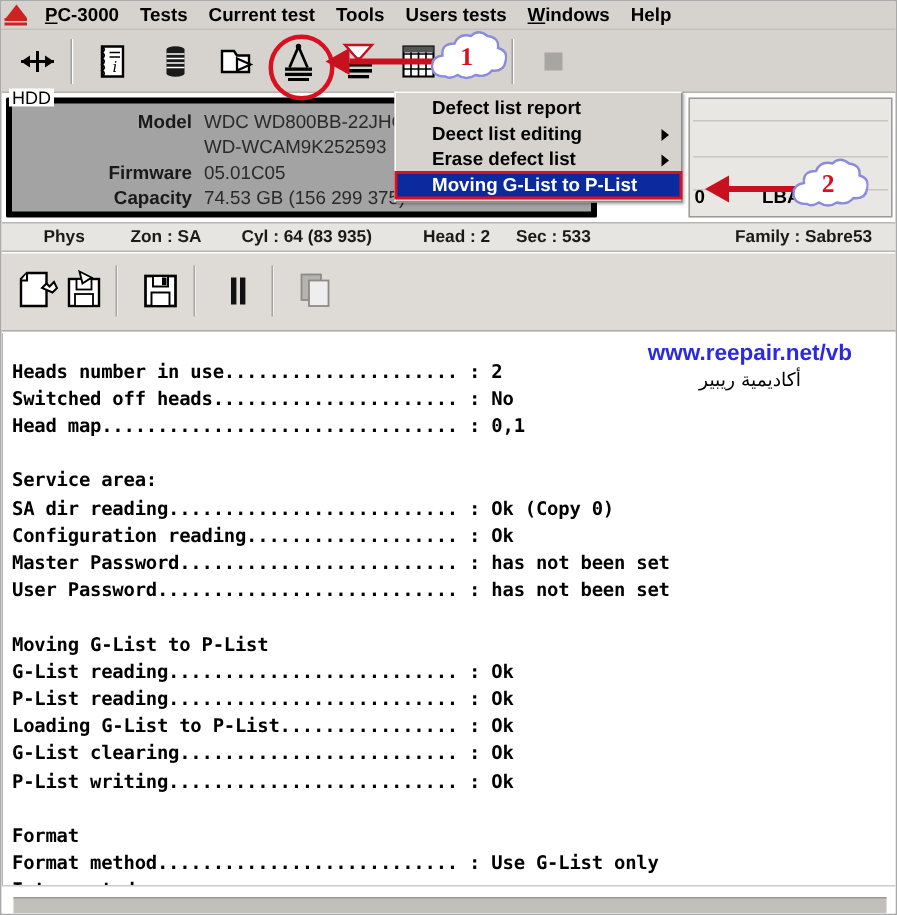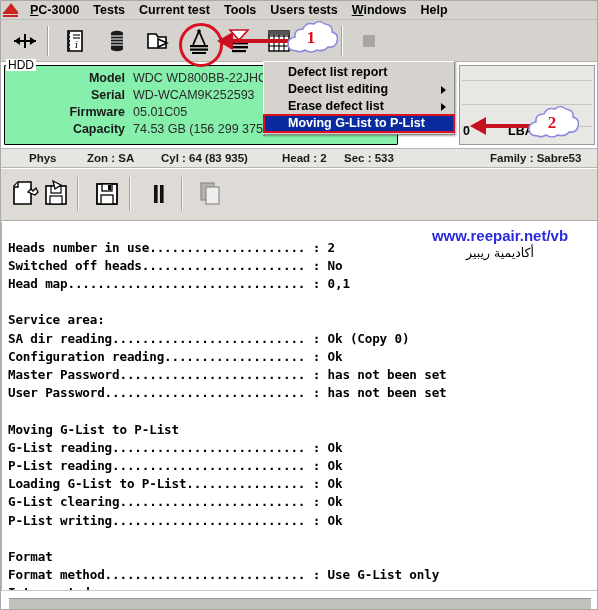--- a/index.html
+++ b/index.html
@@ -88,23 +88,23 @@
     width: 32px; height: 32px;
     cursor: default;
   }
   .ico-svg { display:block; }
 
   
   .hdd-panel {
     position: absolute;
     left: 3px; top: 64px;
     width: 394px; height: 80px;
-    border: 1px solid #000000;
+    border: 4px solid #000000;
     border-radius: 1px;
-    background: #86efac;
+    background: #a3a3a3;
     box-sizing: border-box;
   }
   .hdd-legend {
     position: absolute;
     left: 5px; top: 58px;
     background: #ffffff;
     font-size: 12px;
     color: #000;
     padding: 0 2px;
     line-height: 12px;
@@ -449,21 +449,20 @@
       </svg>
     </div>
   </div>
 
   <div class="hdd-panel">
     <div class="hdd-row" style="top:4px;">
       <span class="hdd-label">Model</span>
       <span class="hdd-value">WDC WD800BB-22JHC0</span>
     </div>
     <div class="hdd-row" style="top:21px;">
-      <span class="hdd-label">Serial</span>
       <span class="hdd-value">WD-WCAM9K252593</span>
     </div>
     <div class="hdd-row" style="top:38px;">
       <span class="hdd-label">Firmware</span>
       <span class="hdd-value">05.01C05</span>
     </div>
     <div class="hdd-row" style="top:55px;">
       <span class="hdd-label">Capacity</span>
       <span class="hdd-value">74.53 GB (156 299 375)</span>
     </div>

